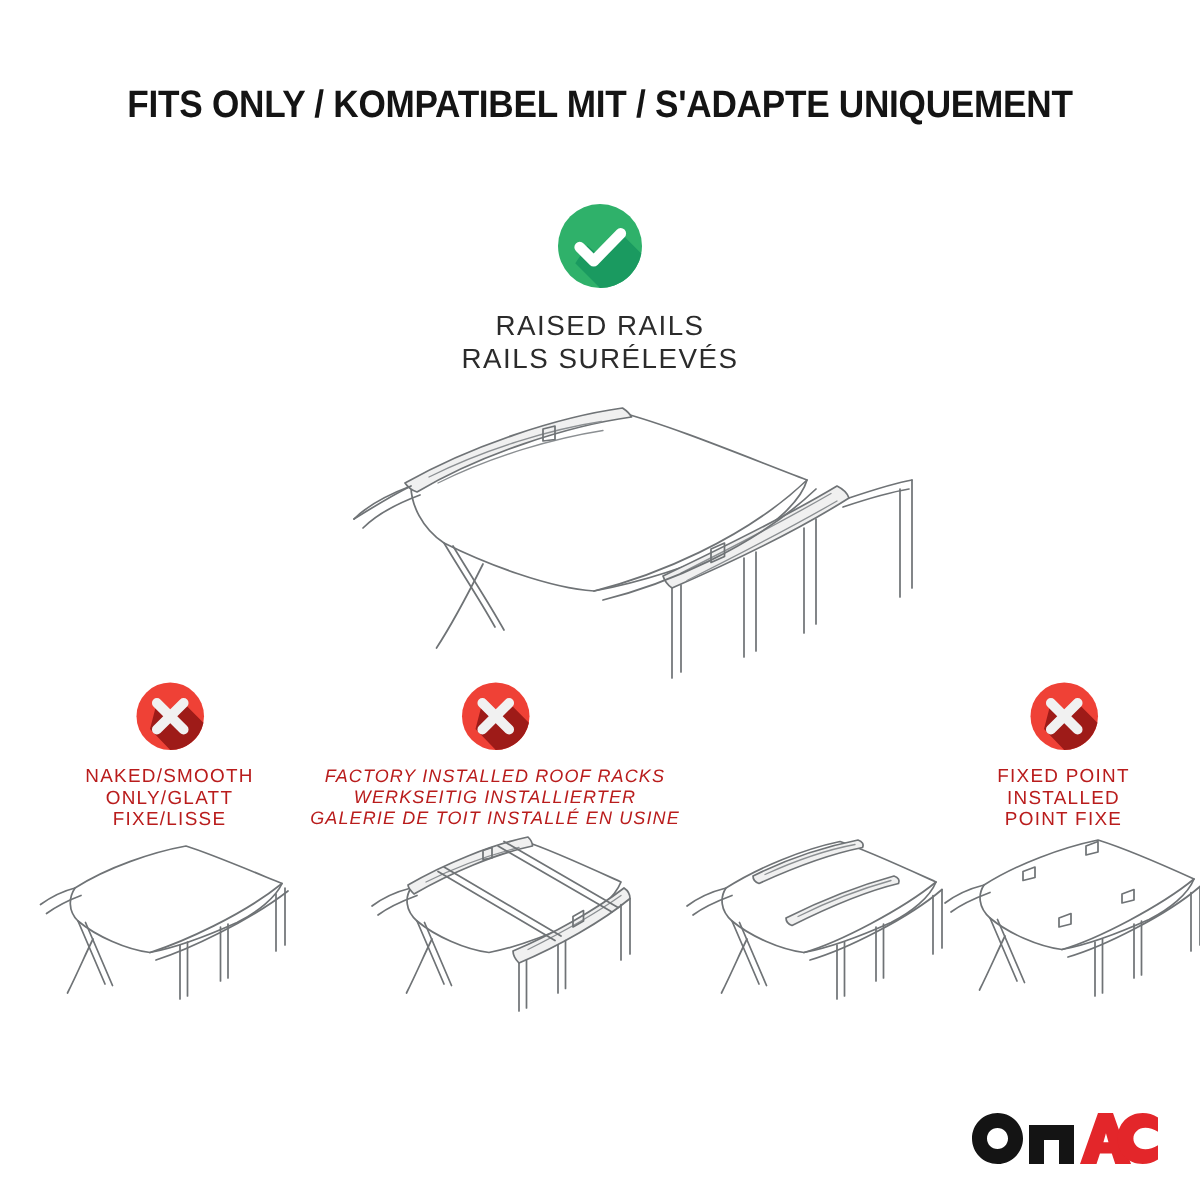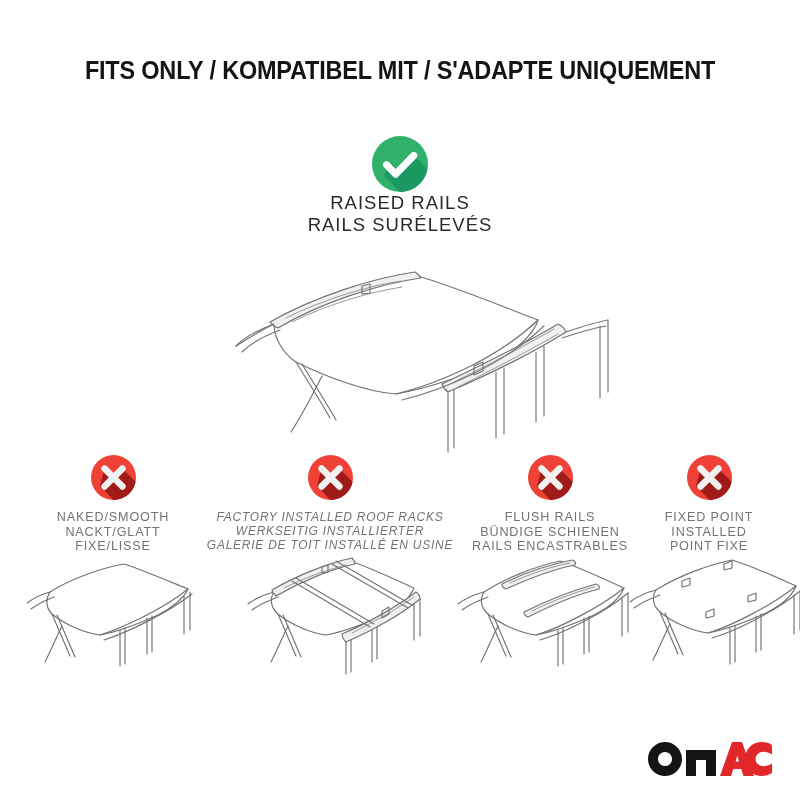--- a/index.html
+++ b/index.html
@@ -36,40 +36,41 @@
     margin:0 auto;
     position:relative;
   }
   .badge-x {
     width:45px; height:45px;
     margin:0 auto;
     position:relative;
   }
 
   .hero-labels {
+    margin-top:14px;
     color:#2b2b2b;
     font-size:18.5px;
     line-height:21.5px;
     letter-spacing:1.0px;
     font-weight:400;
   }
 
   
   .hero-art {
     position:absolute;
     top:272px; left:196px;
     width:430px; height:185px;
   }
 
   
   .row-bad { position:absolute; top:455px; left:0; right:0; height:110px; }
   .cell { position:absolute; top:0; text-align:center; }
   .cell .labels {
     margin-top:10px;
-    color:#737373;
+    color:#b91c1c;
     font-size:12.6px;
     line-height:14.6px;
     letter-spacing:0.85px;
     font-weight:400;
     white-space:nowrap;
   }
   .cell-0 { left:13px;  width:200px; }
   .cell-1 { left:205px; width:250px; }
   .cell-2 { left:455px; width:190px; }
   .cell-3 { left:634px; width:150px;text-align:center; }
@@ -171,21 +172,21 @@
         <circle cx="22.5" cy="22.5" r="22.5" fill="#ef4136"></circle>
         <path d="M22.5 45 A22.5 22.5 0 0 0 44.6 26.8 L31.5 13.7 L22.5 22.7 L13.5 13.7 L9 31 Z" fill="#9e1b18"></path>
         <g stroke="#f1f1f1" stroke-width="6.6" stroke-linecap="round">
           <line x1="13.6" y1="13.6" x2="31.4" y2="31.4"></line>
           <line x1="31.4" y1="13.6" x2="13.6" y2="31.4"></line>
         </g>
       </svg>
     </div>
     <div class="labels">
       <div>NAKED/SMOOTH</div>
-      <div>NACKT/GLATT</div>
+      <div>ONLY/GLATT</div>
       <div>FIXE/LISSE</div>
     </div>
   </div>
 
   <div class="cell cell-1">
     <div class="badge-x">
       <svg viewBox="0 0 45 45" width="45" height="45">
         <circle cx="22.5" cy="22.5" r="22.5" fill="#ef4136"></circle>
         <path d="M22.5 45 A22.5 22.5 0 0 0 44.6 26.8 L31.5 13.7 L22.5 22.7 L13.5 13.7 L9 31 Z" fill="#9e1b18"></path>
         <g stroke="#f1f1f1" stroke-width="6.6" stroke-linecap="round">
@@ -194,37 +195,20 @@
         </g>
       </svg>
     </div>
     <div class="labels">
       <div>FACTORY INSTALLED ROOF RACKS</div>
       <div>WERKSEITIG INSTALLIERTER</div>
       <div>GALERIE DE TOIT INSTALLÉ EN USINE</div>
     </div>
   </div>
 
-  <div class="cell cell-2">
-    <div class="badge-x">
-      <svg viewBox="0 0 45 45" width="45" height="45">
-        <circle cx="22.5" cy="22.5" r="22.5" fill="#ef4136"></circle>
-        <path d="M22.5 45 A22.5 22.5 0 0 0 44.6 26.8 L31.5 13.7 L22.5 22.7 L13.5 13.7 L9 31 Z" fill="#9e1b18"></path>
-        <g stroke="#f1f1f1" stroke-width="6.6" stroke-linecap="round">
-          <line x1="13.6" y1="13.6" x2="31.4" y2="31.4"></line>
-          <line x1="31.4" y1="13.6" x2="13.6" y2="31.4"></line>
-        </g>
-      </svg>
-    </div>
-    <div class="labels">
-      <div>FLUSH RAILS</div>
-      <div>BÜNDIGE SCHIENEN</div>
-      <div>RAILS ENCASTRABLES</div>
-    </div>
-  </div>
 
   <div class="cell cell-3">
     <div class="badge-x">
       <svg viewBox="0 0 45 45" width="45" height="45">
         <circle cx="22.5" cy="22.5" r="22.5" fill="#ef4136"></circle>
         <path d="M22.5 45 A22.5 22.5 0 0 0 44.6 26.8 L31.5 13.7 L22.5 22.7 L13.5 13.7 L9 31 Z" fill="#9e1b18"></path>
         <g stroke="#f1f1f1" stroke-width="6.6" stroke-linecap="round">
           <line x1="13.6" y1="13.6" x2="31.4" y2="31.4"></line>
           <line x1="31.4" y1="13.6" x2="13.6" y2="31.4"></line>
         </g>

